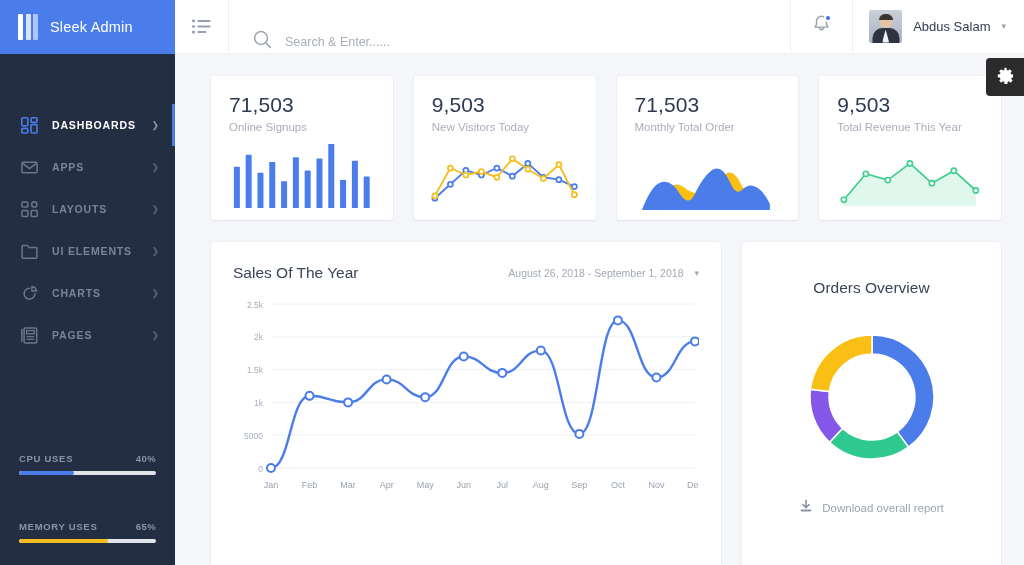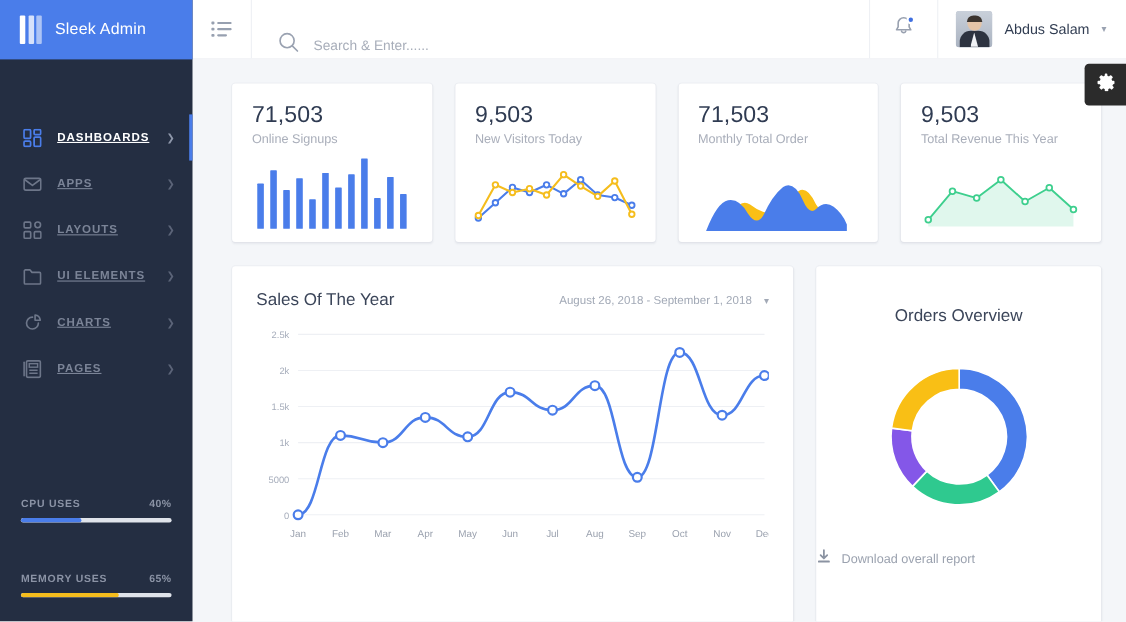--- a/index.html
+++ b/index.html
@@ -35,21 +35,21 @@
   .nav { margin-top: 50px; }
   .nav-item {
     height: 42px; display: flex; align-items: center;
     padding: 0 16px 0 19px; position: relative; cursor: pointer;
   }
   .nav-ico { width: 20px; height: 20px; flex: 0 0 20px; margin-right: 13px;
              display: flex; align-items: center; justify-content: center; }
   .nav-ico svg { display: block; }
   .nav-label {
     font-size: 10.5px; letter-spacing: .85px; font-weight: bold;
-    color: #7b8497; white-space: nowrap; text-decoration: underline;
+    color: #7b8497; white-space: nowrap;
   }
   .nav-item.active .nav-label { color: #ffffff; }
   .nav-caret { margin-left: auto; color: #5b6478; font-size: 9px; line-height: 1; }
   .nav-item.active .nav-caret { color: #8e97aa; }
   .active-bar {
     position: absolute; right: 0; top: 0; width: 3px; height: 42px; background: #4a7dea;
   }
 
   
   .usage { margin-top: auto; padding: 0 19px 22px; }
@@ -144,21 +144,21 @@
   .range-pick { display: flex; align-items: center; gap: 11px; cursor: pointer; }
   .range-txt { font-size: 10.5px; color: #a2a9b6; }
   .range-caret { color: #a2a9b6; font-size: 9px; }
 
   .sales-chart { margin-top: 14px; height: 212px; }
   .sales-chart svg { display: block; }
 
   .orders-title { font-size: 15.5px; color: #3b4559; text-align: center; margin-top: 15px; }
   .donut-wrap { display: flex; justify-content: center; margin-top: 20px; }
   .dl-link {
-    display: flex; align-items: center; gap: 9px;
+    display: flex; align-items: center; justify-content: center; gap: 9px;
     margin-top: 22px; cursor: pointer;
   }
   .dl-txt { font-size: 11.5px; color: #9ba2af; }
 </style>
 </head>
 <body>
 
 <div class="app">
 
   <aside class="sidebar">

